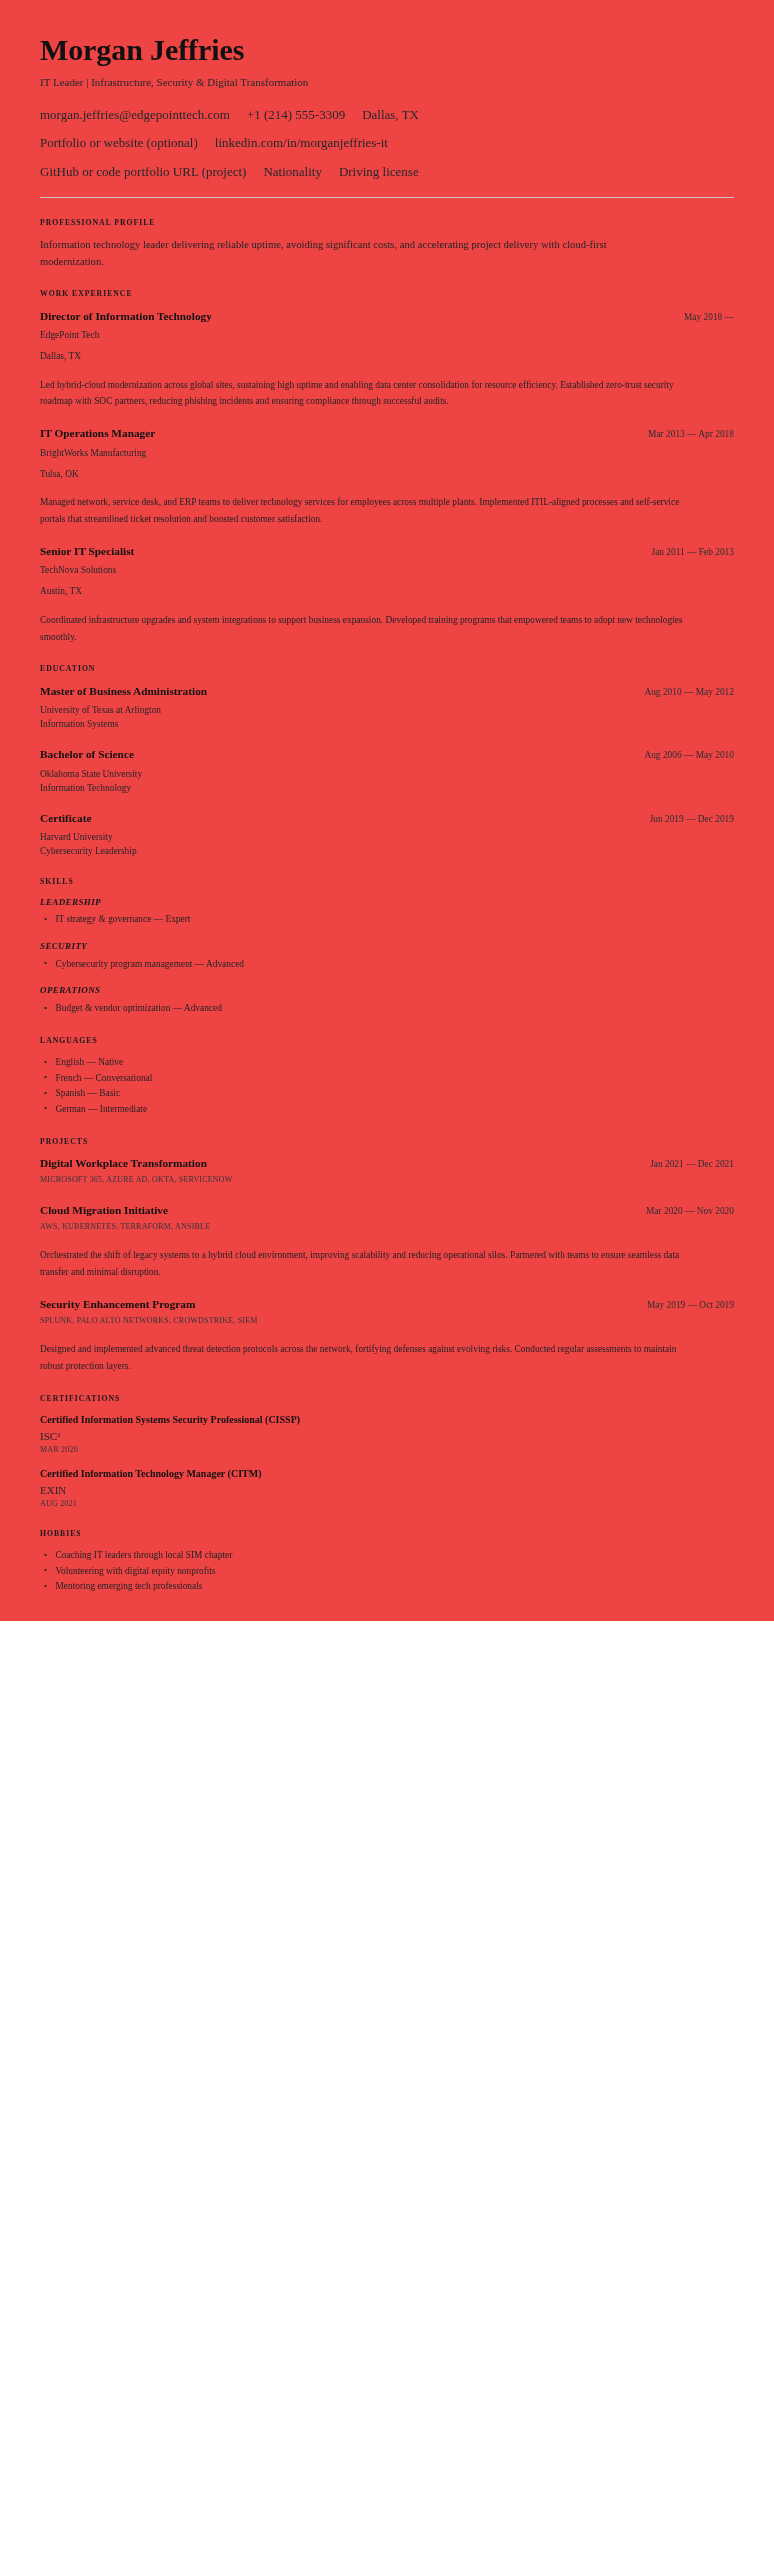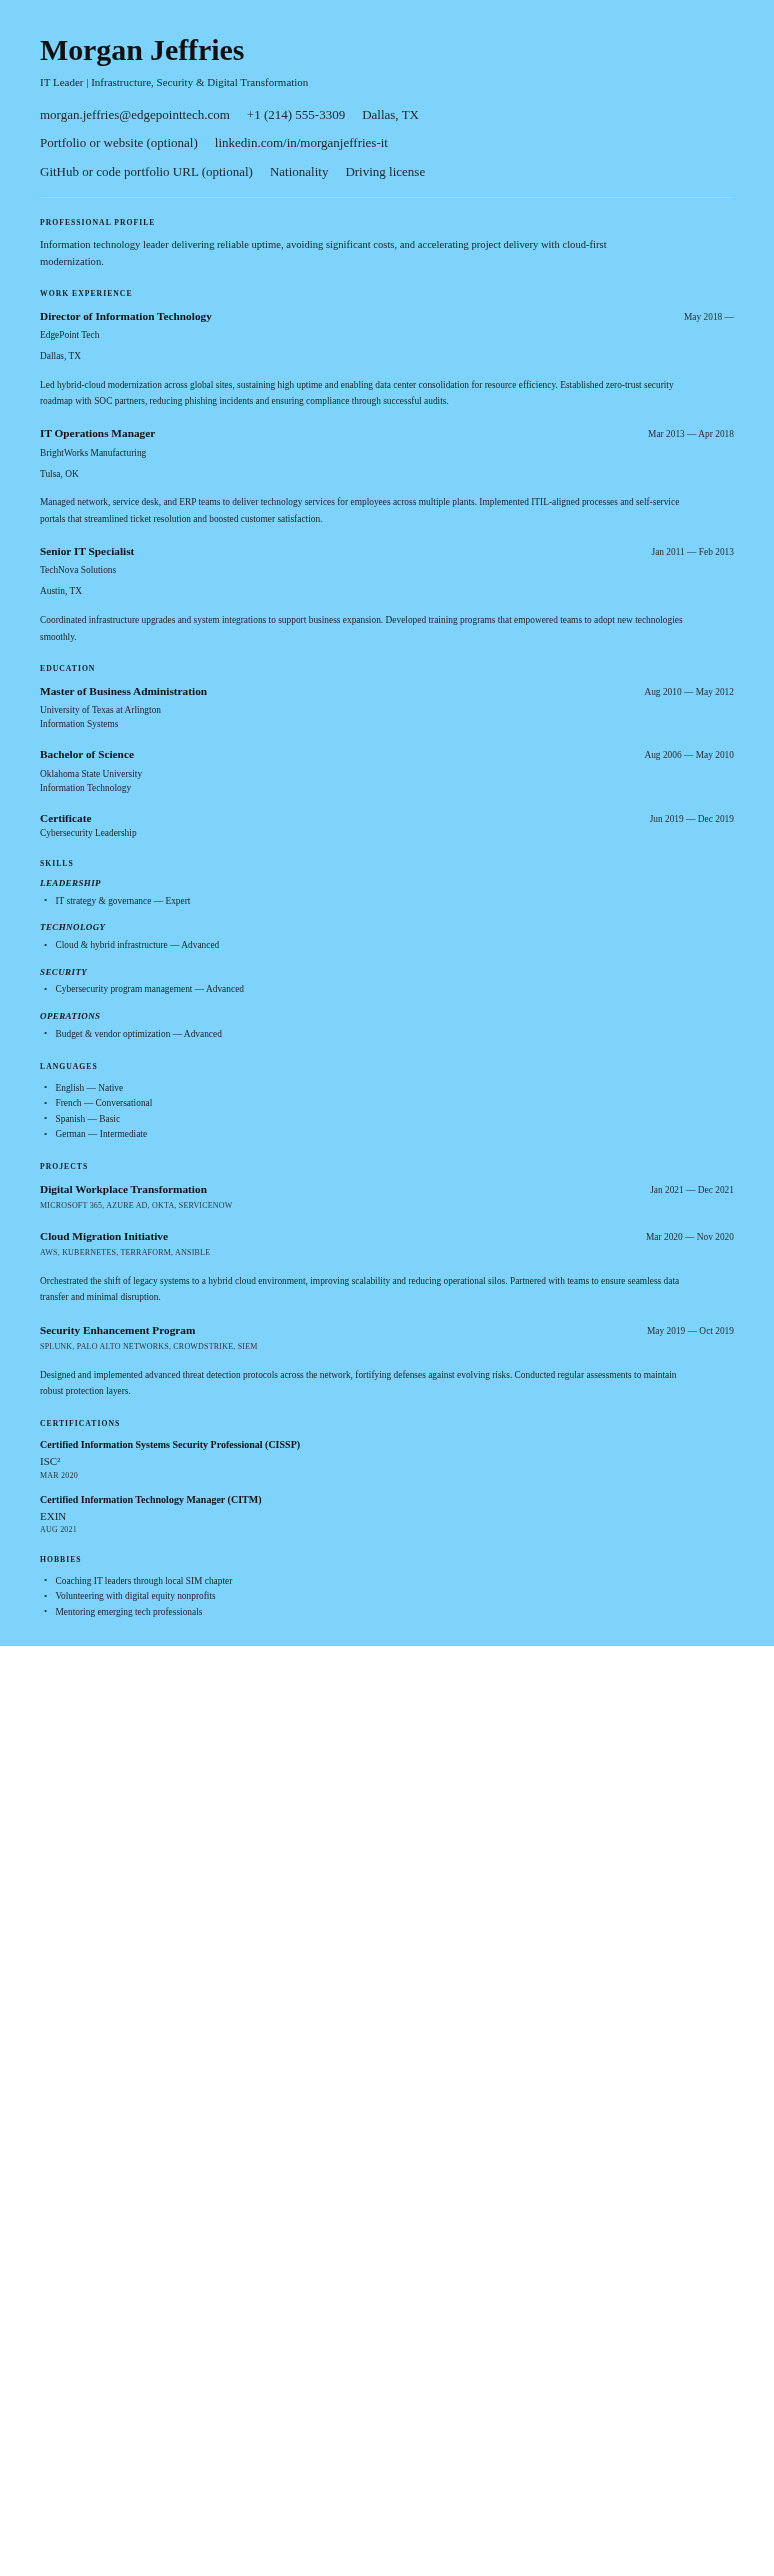--- a/index.html
+++ b/index.html
@@ -10,21 +10,21 @@
   body {
     width: 774px;
     font-family: "Liberation Serif", "DejaVu Serif", serif;
     color: #1a1a1a;
     -webkit-font-smoothing: antialiased;
   }
   .page {
     width: 774px;
     box-sizing: border-box;
     padding: 34px 40px 26px 40px;
-    background: #7dd3fc;
+    background: #ef4444;
   }
 
   
   .name {
     font-size: 30px;
     font-weight: bold;
     line-height: 1.05;
     letter-spacing: -0.1px;
     margin: 0 0 9px 0;
     color: #111111;
@@ -202,21 +202,21 @@
       <span class="contact-item">+1 (214) 555-3309</span>
       <span class="contact-item">Dallas, TX</span>
     </div>
 
     <div class="contact-row">
       <span class="contact-item">Portfolio or website (optional)</span>
       <span class="contact-item">linkedin.com/in/morganjeffries-it</span>
     </div>
 
     <div class="contact-row">
-      <span class="contact-item">GitHub or code portfolio URL (optional)</span>
+      <span class="contact-item">GitHub or code portfolio URL (project)</span>
       <span class="contact-item">Nationality</span>
       <span class="contact-item">Driving license</span>
     </div>
 
     <hr class="divider">
   </div>
 
   <div class="section">
     <div class="section-title">PROFESSIONAL PROFILE</div>
     <p class="profile-text">Information technology leader delivering reliable uptime, avoiding significant costs, and accelerating project delivery with cloud-first modernization.</p>
@@ -275,40 +275,35 @@
       </div>
       <div class="entry-org">Oklahoma State University</div>
       <div class="entry-sub">Information Technology</div>
     </div>
 
     <div class="entry">
       <div class="entry-head">
         <div class="entry-title">Certificate</div>
         <div class="entry-date">Jun 2019 — Dec 2019</div>
       </div>
+      <div class="entry-org">Harvard University</div>
       <div class="entry-sub">Cybersecurity Leadership</div>
     </div>
   </div>
 
   <div class="section">
     <div class="section-title">SKILLS</div>
 
     <div class="skill-group">
       <div class="skill-cat">LEADERSHIP</div>
       <ul class="bullets">
         <li>IT strategy &amp; governance — Expert</li>
       </ul>
     </div>
 
-    <div class="skill-group">
-      <div class="skill-cat">TECHNOLOGY</div>
-      <ul class="bullets">
-        <li>Cloud &amp; hybrid infrastructure — Advanced</li>
-      </ul>
-    </div>
 
     <div class="skill-group">
       <div class="skill-cat">SECURITY</div>
       <ul class="bullets">
         <li>Cybersecurity program management — Advanced</li>
       </ul>
     </div>
 
     <div class="skill-group">
       <div class="skill-cat">OPERATIONS</div>

